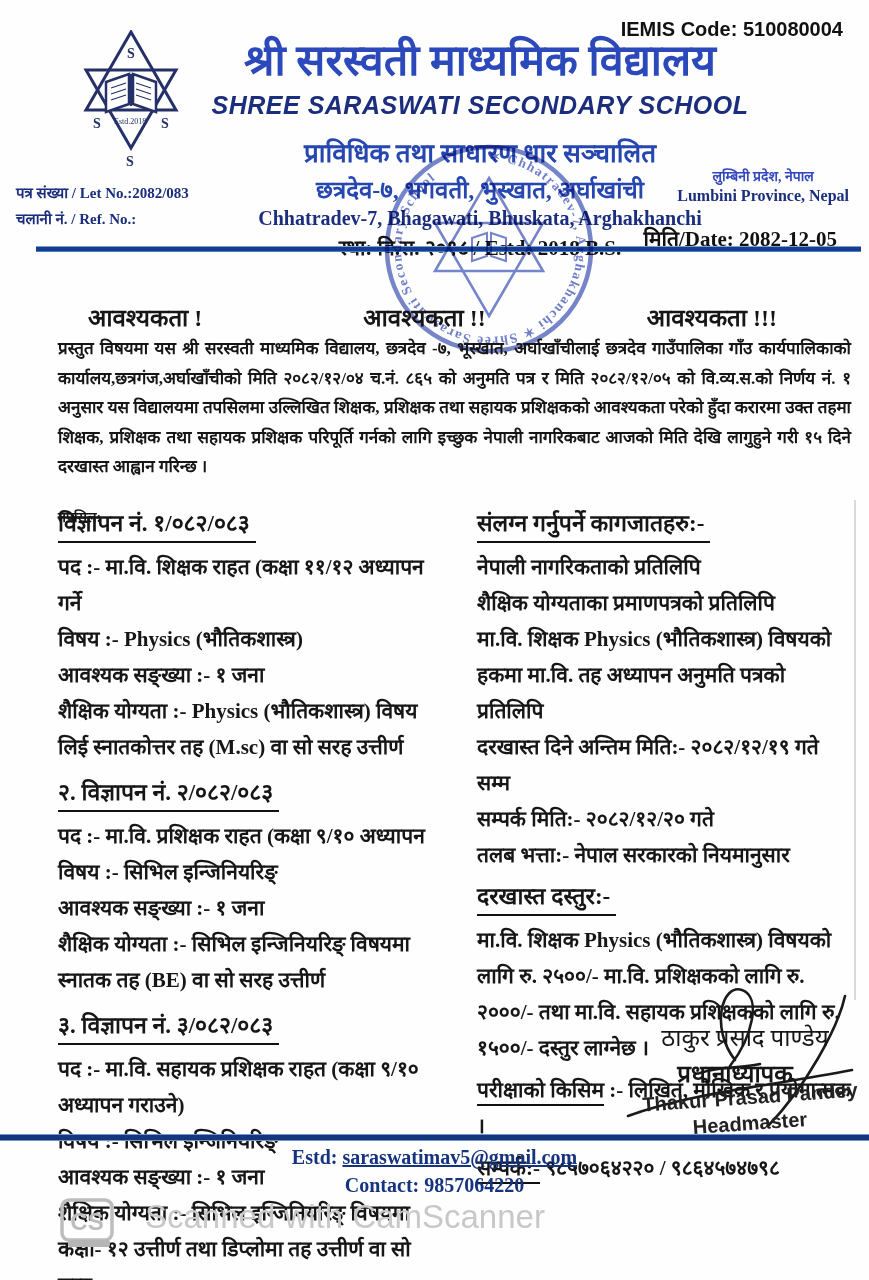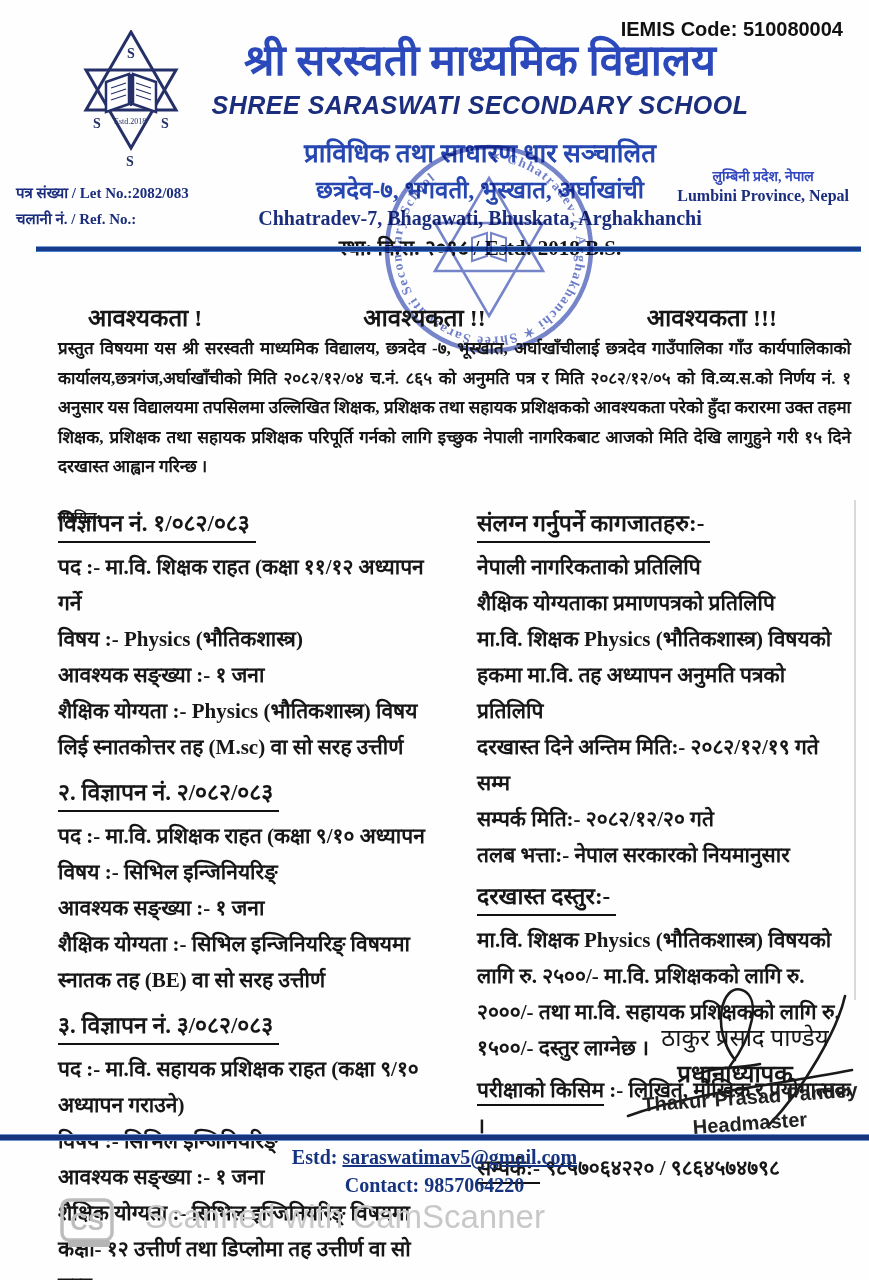--- a/index.html
+++ b/index.html
@@ -105,20 +105,21 @@
   <div class="meta-left">
     <div>पत्र संख्या / Let No.:2082/083</div>
     <div>चलानी नं. / Ref. No.:</div>
   </div>
 
   <div class="meta-right">
     <div class="prov-np">लुम्बिनी प्रदेश, नेपाल</div>
     <div class="prov-en">Lumbini Province, Nepal</div>
   </div>
 
+  <div class="date-line">मिति/Date: 2082-12-05</div>
 
   <div class="hr-blue"></div>
 
   <svg class="stamp" width="218" height="218" viewBox="0 0 218 218">
     <defs>
       <path id="ringPath" d="M109,21 a88,88 0 1,1 -0.01,0 z"></path>
     </defs>
     <circle cx="109" cy="109" r="102" fill="none" stroke="#3a50b5" stroke-width="4.5" opacity=".85"></circle>
     <g fill="none" stroke="#3a50b5" stroke-width="2.6" opacity=".85">
       <polygon points="109,38 163,131 55,131"></polygon>

